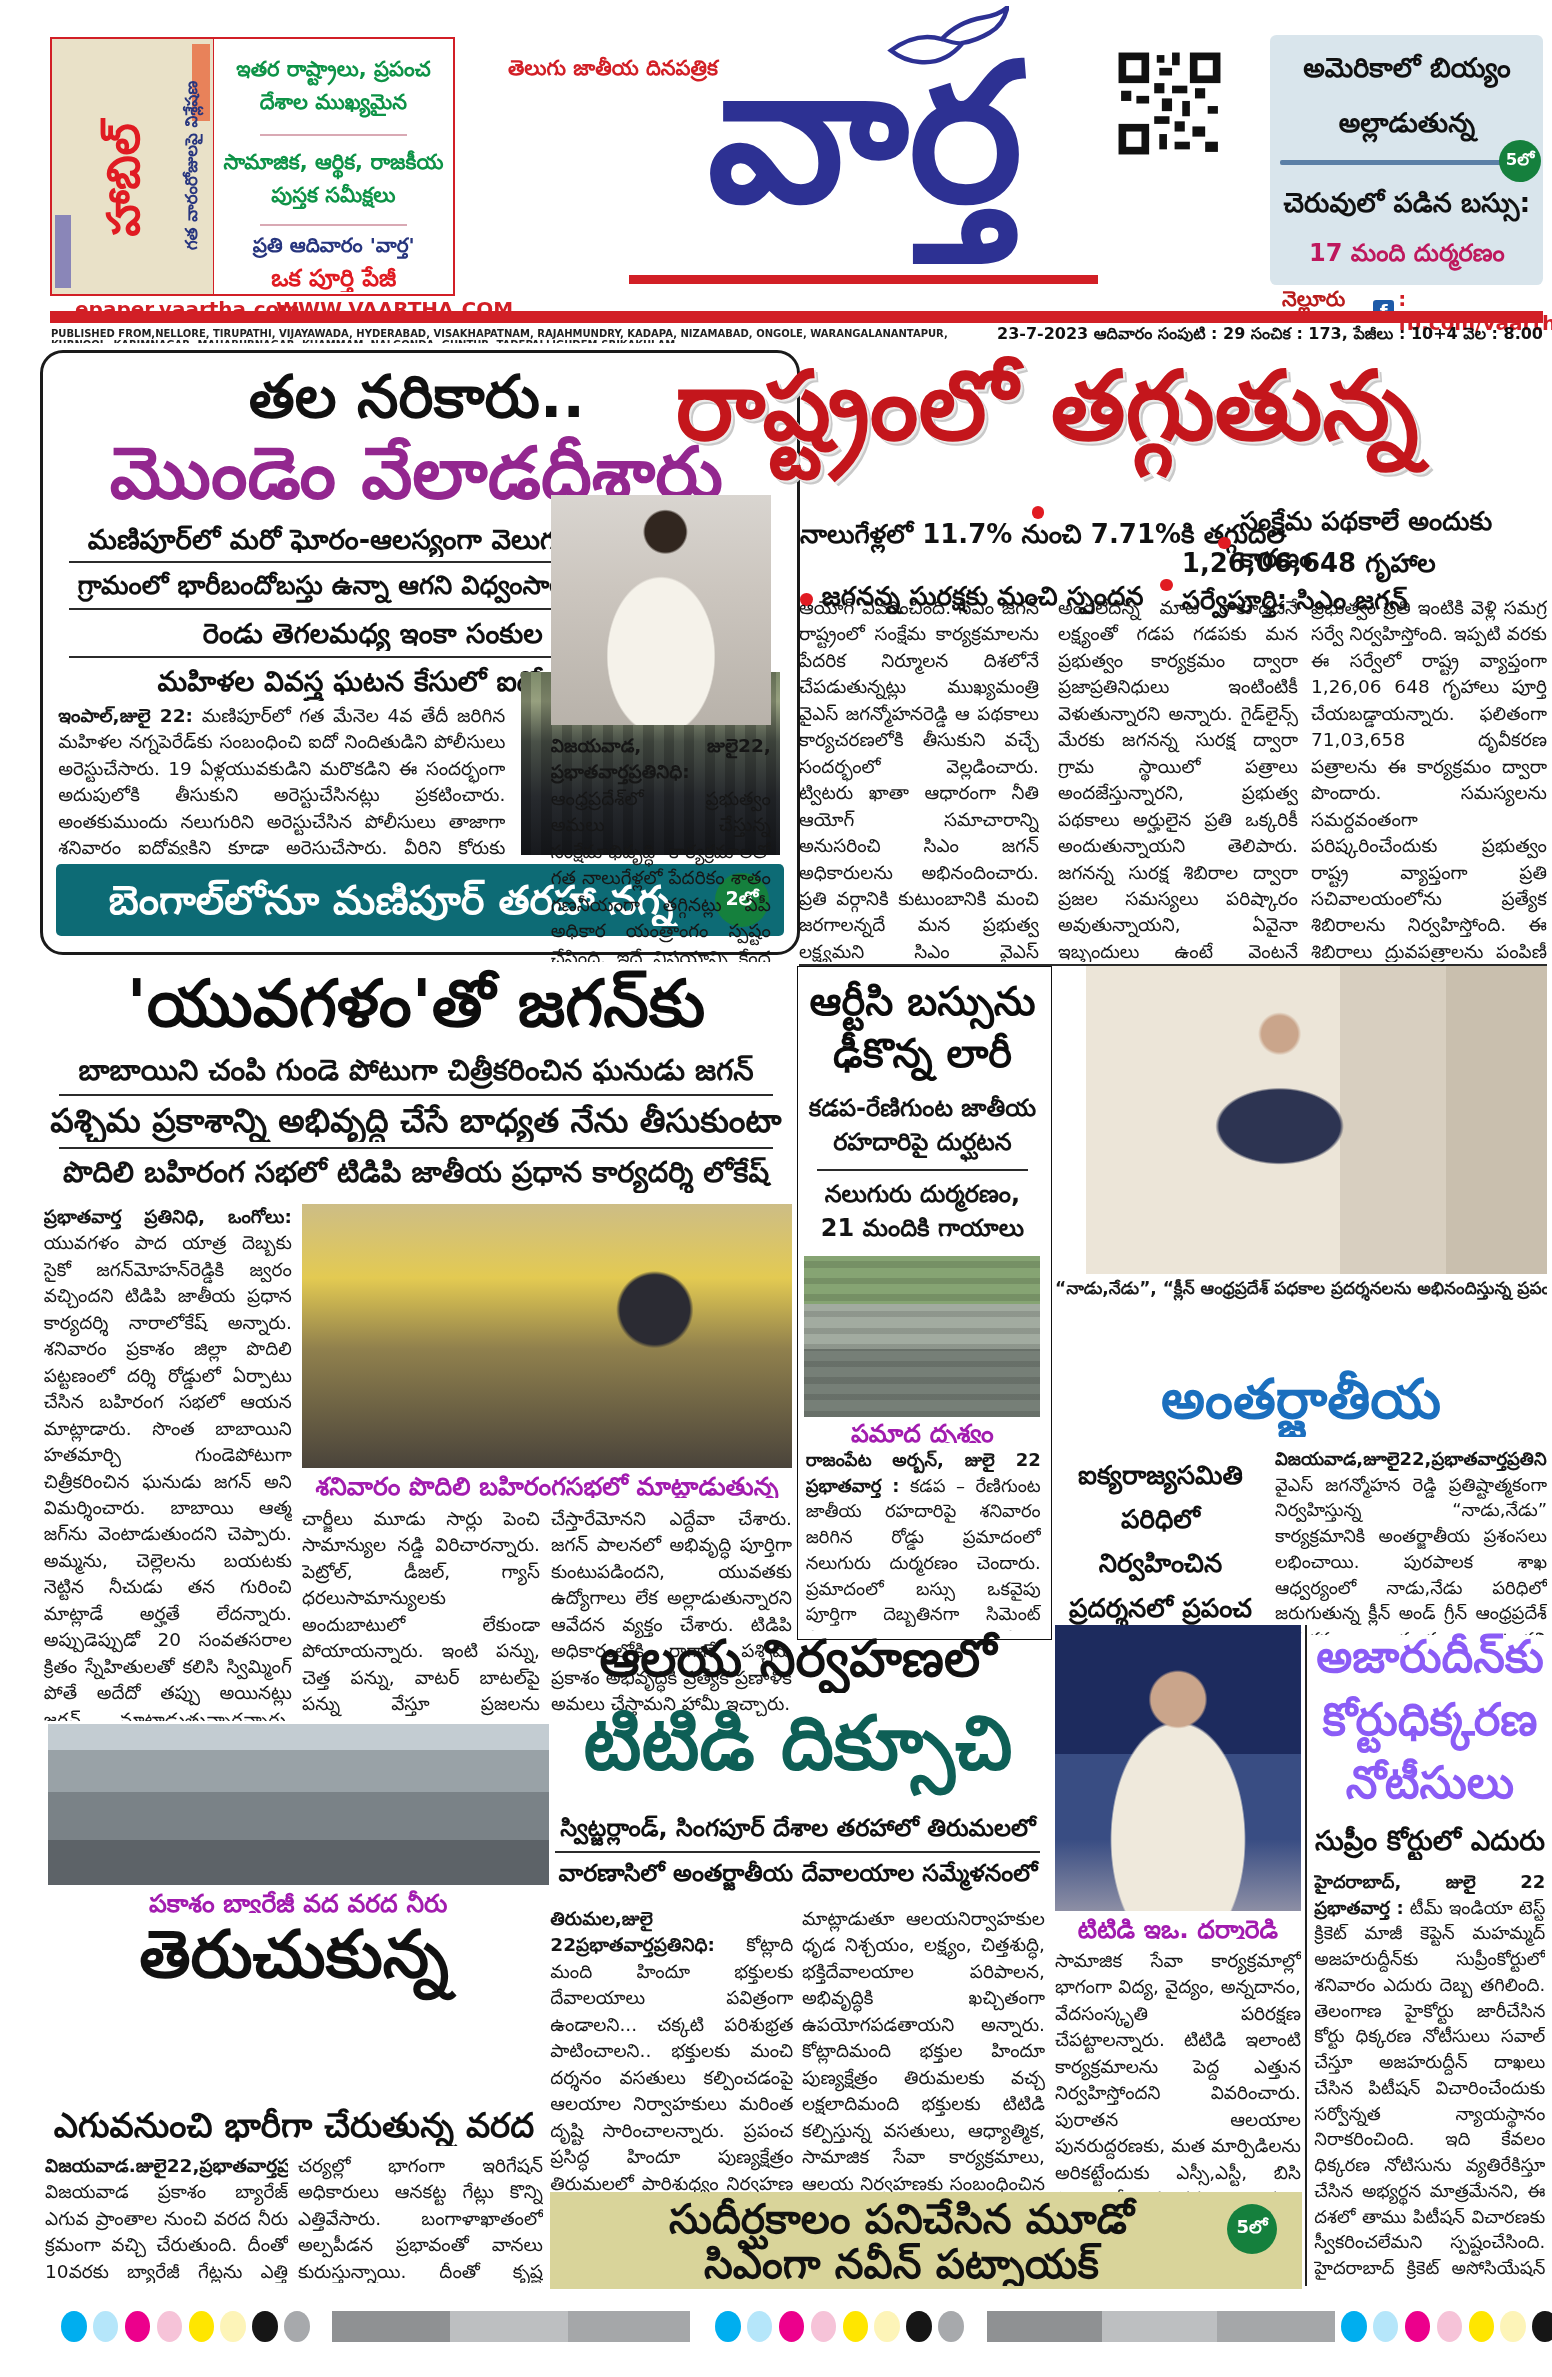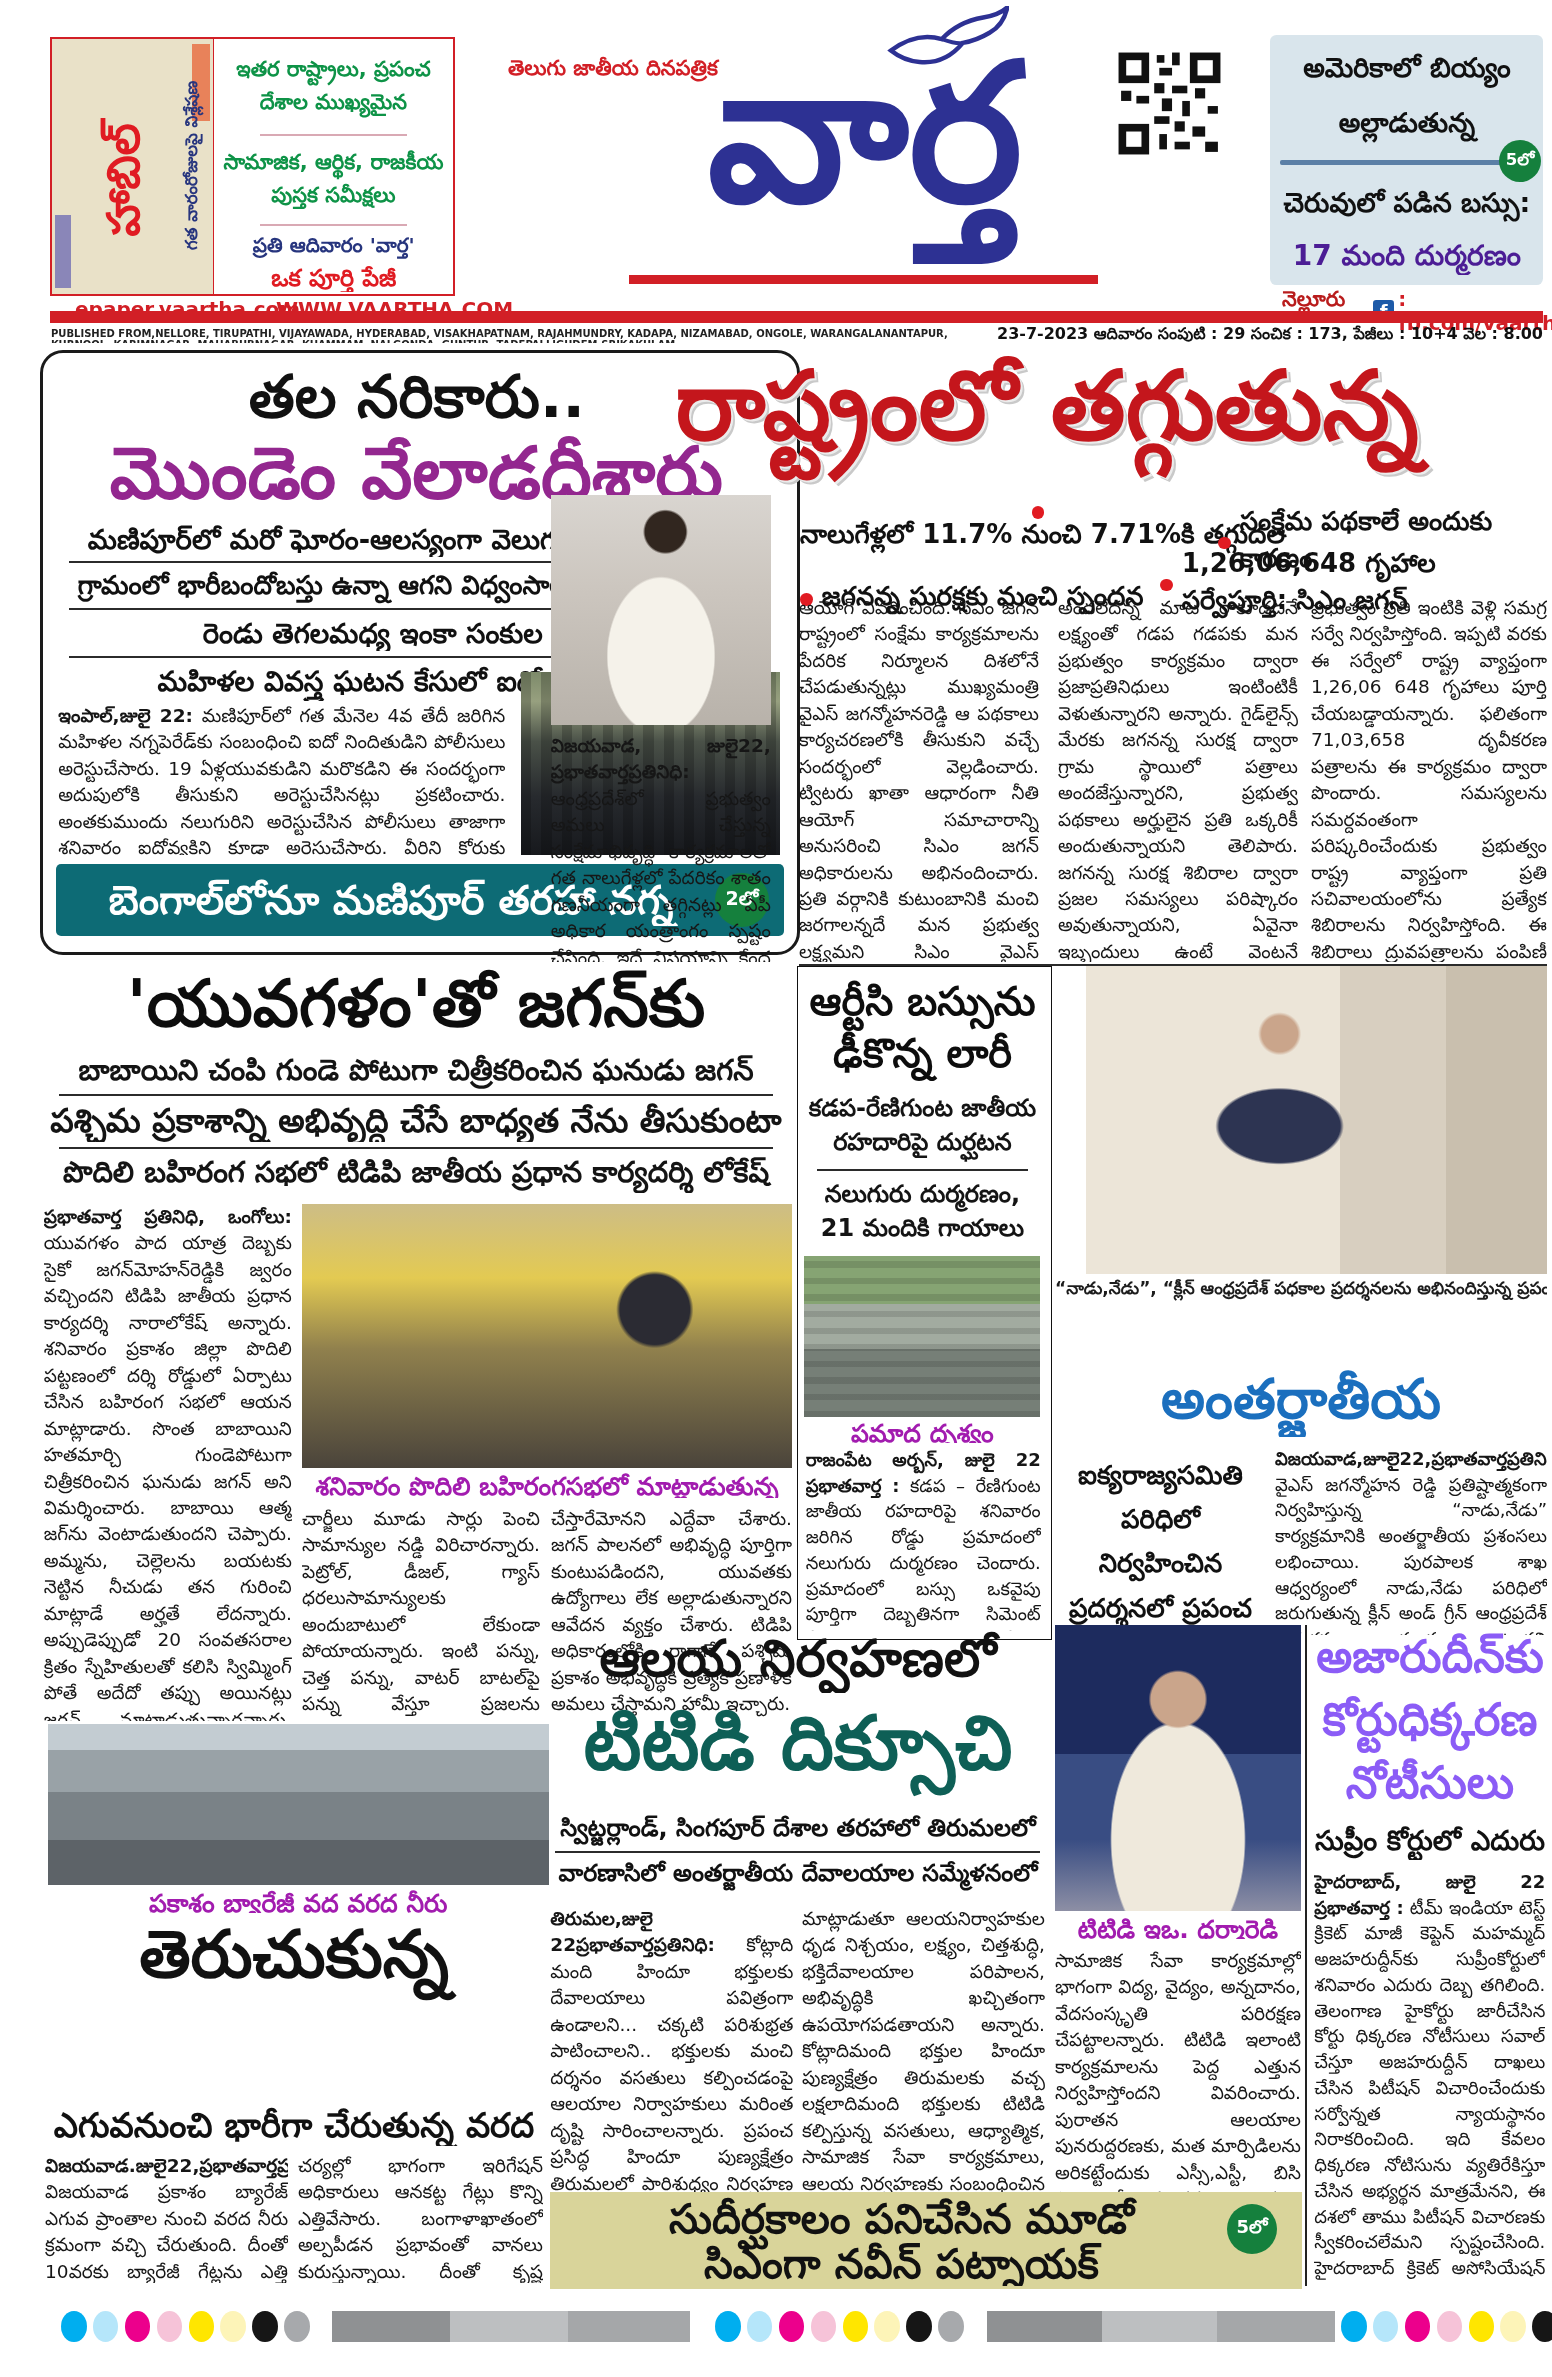--- a/index.html
+++ b/index.html
@@ -92,21 +92,21 @@
         <rect x="70" y="72" width="10" height="8"></rect>
     </g>
   </svg>
 
   <div class="abs" style="left:1270px;top:35px;width:273px;height:250px;background:#d9e5ec;border-radius:6.4px;">
     <div class="abs b c clip" style="left:6.4px;top:16.6px;width:261px;height:36px;font-size:27px;color:#111;">అమెరికాలో బియ్యం కొరత</div>
     <div class="abs b c clip" style="left:6.4px;top:72px;width:261px;height:36px;font-size:27px;color:#111;">అల్లాడుతున్న భారతీయులు</div>
     <div class="abs" style="left:10.2px;top:125px;width:236px;height:4.5px;background:#5b7fa6;border-radius:1.9px;"></div>
     <div class="abs badge" style="left:229px;top:105px;width:42px;height:42px;font-size:16.6px;">5లో</div>
     <div class="abs b c clip" style="left:6.4px;top:152px;width:261px;height:36px;font-size:27px;color:#111;">చెరువులో పడిన బస్సు:</div>
-    <div class="abs b c clip" style="left:6.4px;top:204px;width:261px;height:36px;font-size:28px;color:#4c1d95;">17 మంది దుర్మరణం</div>
+    <div class="abs b c clip" style="left:6.4px;top:204px;width:261px;height:36px;font-size:24px;color:#be185d;">17 మంది దుర్మరణం</div>
   </div>
 
   <div class="abs b" style="left:1282px;top:287px;font-size:21px;color:#b91c1c;font-family:Liberation Serif, serif;">నెల్లూరు</div>
   <div class="abs" style="left:1373px;top:287px;display:flex;align-items:center;">
     <span style="display:inline-flex;width:23px;height:23px;background:#1d5aa8;color:#fff;font-weight:bold;font-size:18px;align-items:center;justify-content:center;border-radius:3.2px;margin-right:3.8px;">f</span>
     <span class="b" style="font-size:20px;color:#d21f26;">: fb.com/vaartha</span>
   </div>
 
   <div class="abs" style="left:50px;top:311px;width:1493px;height:11.5px;background:#d21f26;"></div>
   <div class="abs b clip" style="left:51px;top:328px;width:920px;height:15.3px;font-size:10px;color:#222;">PUBLISHED FROM,NELLORE,  TIRUPATHI,    VIJAYAWADA, HYDERABAD, VISAKHAPATNAM, RAJAHMUNDRY, KADAPA,  NIZAMABAD, ONGOLE, WARANGALANANTAPUR, KURNOOL, KARIMNAGAR, MAHABUBNAGAR, KHAMMAM,  NALGONDA, GUNTUR, TADEPALLIGUDEM,SRIKAKULAM</div>

